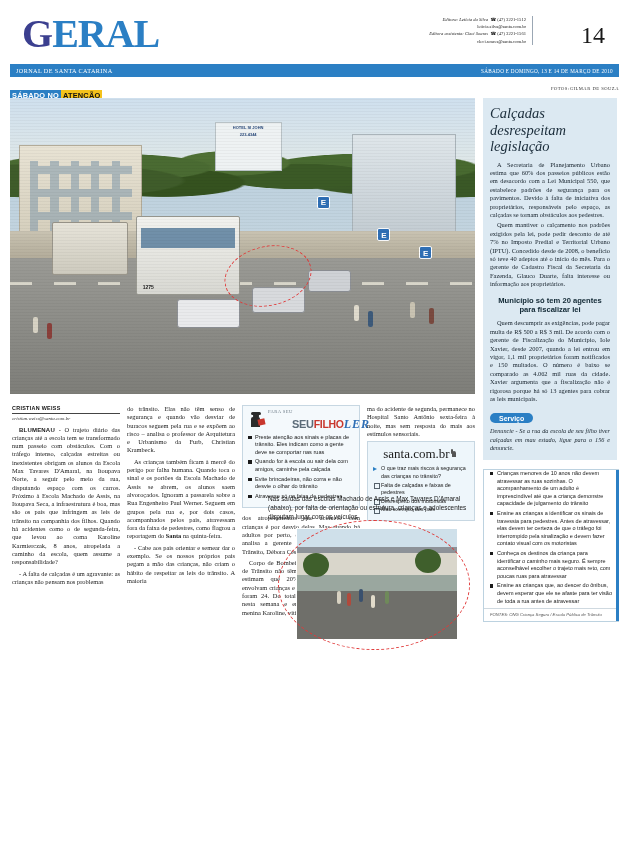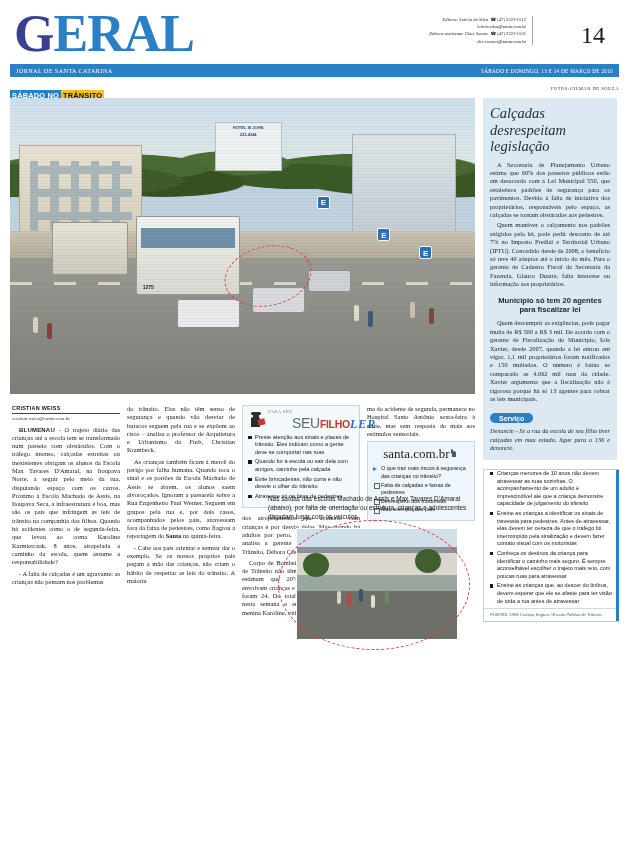--- a/index.html
+++ b/index.html
@@ -6,23 +6,23 @@
   body{
     width:629px;height:842px;background:#ffffff;
     font-family:"Liberation Serif",serif;color:#111;
     overflow:hidden;position:relative;
   }
   .page{width:629px;height:842px;position:relative;box-sizing:border-box;padding:0 10px;}
 
   
   .masthead{position:relative;height:62px;}
   .logo{
-    position:absolute;left:4px;top:10px;
+    position:absolute;left:12px;top:10px;
     font-family:"Liberation Serif",serif;
-    font-size:52px;font-weight:bold;letter-spacing:-1px;line-height:48px;
+    font-size:40px;font-weight:bold;letter-spacing:-1px;line-height:48px;
   }
   .logo .g{color:#3b3f8f;}
   .logo .rest{color:#2b7fc4;}
   .editors{
     position:absolute;right:86px;top:16px;text-align:right;
     font-size:4.6px;line-height:7.2px;color:#222;
     border-right:1px solid #9ba7b4;padding-right:6px;
   }
   .editors .ital{font-style:italic;}
   .pagenum{
@@ -175,21 +175,21 @@
     padding:4px 5px 5px 5px;box-sizing:border-box;margin-bottom:6px;
   }
   .filhohead{display:flex;align-items:center;gap:3px;margin-bottom:3px;}
   .filho-ico{width:17px;height:15px;position:relative;flex:0 0 auto;}
   .filho-ico .body{position:absolute;left:3px;top:4px;width:9px;height:10px;background:#2b2b2b;border-radius:2px 2px 0 0;}
   .filho-ico .head{position:absolute;left:5px;top:0px;width:6px;height:6px;border-radius:50%;background:#2b2b2b;}
   .filho-ico .hat{position:absolute;left:3px;top:-1px;width:10px;height:3px;background:#2b2b2b;border-radius:2px;}
   .filho-ico .book{position:absolute;left:10px;top:6px;width:7px;height:6px;background:#c8372d;transform:rotate(-12deg);}
   .filhowords{line-height:1;}
   .fw-para{font-family:"Liberation Serif",serif;font-size:4.6px;color:#6d7b86;letter-spacing:.4px;display:block;}
-  .fw-seu{font-family:"Liberation Sans",sans-serif;font-weight:normal;font-size:14px;color:#5b6b78;letter-spacing:-.3px;margin-left:24px;}
+  .fw-seu{font-family:"Liberation Sans",sans-serif;font-weight:bold;font-size:11px;color:#5b6b78;letter-spacing:-.3px;margin-left:24px;}
   .fw-filho{font-family:"Liberation Sans",sans-serif;font-weight:bold;font-size:10.5px;color:#c8372d;letter-spacing:-.3px;}
   .fw-ler{font-family:"Liberation Serif",serif;font-style:italic;font-weight:bold;font-size:12px;color:#2f6fb5;letter-spacing:1px;}
   ul.sqlist{list-style:none;margin:0;padding:0;}
   ul.sqlist li{
     font-family:"Liberation Sans",sans-serif;font-size:5.6px;line-height:7.6px;
     color:#1a1a1a;padding-left:7px;position:relative;margin-bottom:2px;
   }
   ul.sqlist li:before{
     content:"";position:absolute;left:0;top:2px;width:3.6px;height:3.6px;background:#1a1a1a;
   }
@@ -294,21 +294,21 @@
     </div>
     <div class="pagenum">14</div>
   </div>
 
   <div class="bluebar">
     <div class="left">JORNAL DE SANTA CATARINA</div>
     <div class="right">SÁBADO E DOMINGO, 13 E 14 DE MARÇO DE 2010</div>
   </div>
 
   <div class="kickerrow">
-    <span class="kicker"><span class="k1">SÁBADO NO</span><span class="k2">TRÂNSITO</span></span>
+    <span class="kicker"><span class="k1">SÁBADO NO</span><span class="k2">ATENÇÃO</span></span>
     <span class="photocredit">FOTOS:GILMAR DE SOUZA</span>
   </div>
 
   <div class="body-wrap">
 
     <div class="left-col">
 
       <div class="mainphoto">
         <div class="mp-sky"></div>
         <div class="mp-trees"></div>

